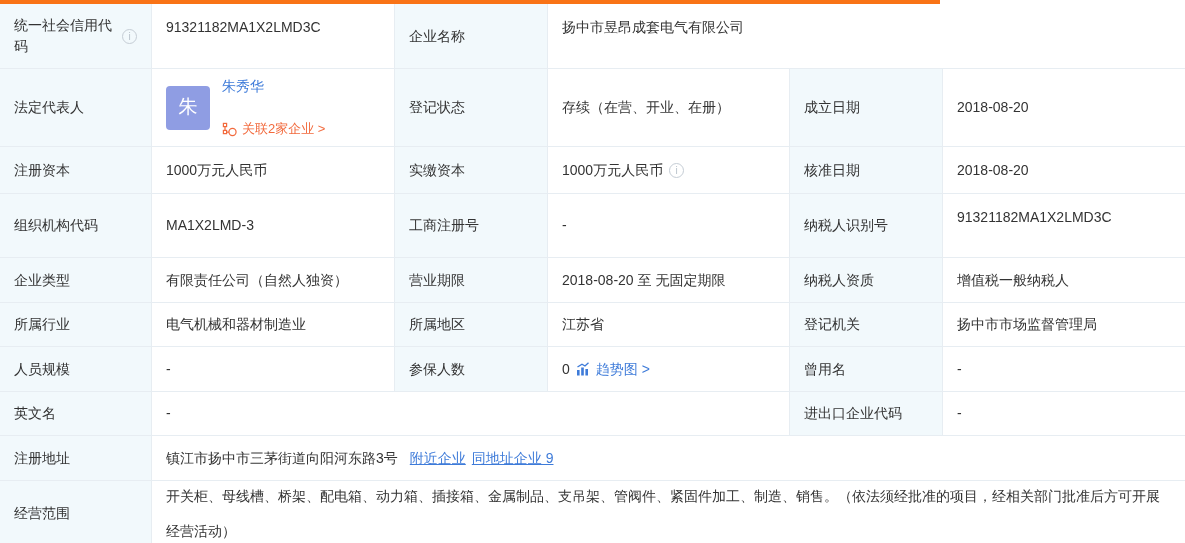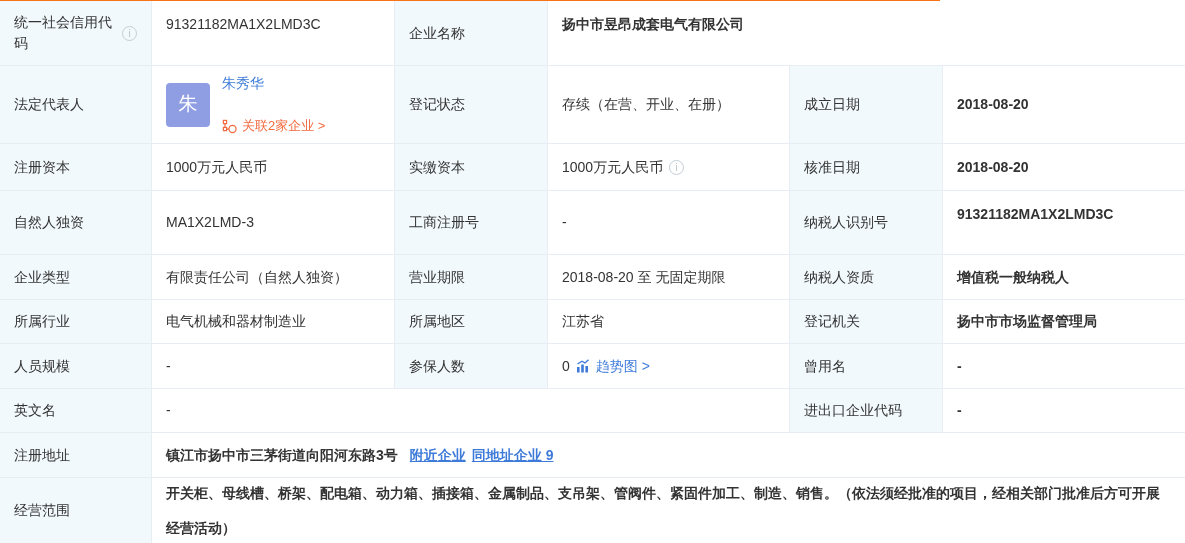--- a/index.html
+++ b/index.html
@@ -6,35 +6,35 @@
   html,body { background:#fff; }
   body {
     font-family: "Liberation Sans", "DejaVu Sans", sans-serif;
     color:#333;
   }
   .biz-table {
     width:940px; height:543px;
     display:grid;
     grid-template-columns:152px 243px 153px 242px 153px 242px;
     grid-template-rows:65px 78px 47px 64px 45px 44px 45px 44px 45px 66px;
-    border-top:1px solid #f97316;
+    border-top:4px solid #f97316;
     font-size:14px;
     background:#1d4ed8;
   }
   .cell {
     display:flex; align-items:center;
     padding:0 14px;
     border-right:1px solid #e7edf2;
     border-bottom:1px solid #e7edf2;
     overflow:hidden;
     line-height:1.5;
   }
   .label { background:#f2f9fc; color:#333; }
   .value { background:#fff; }
-  .no-r { border-right:none;font-weight:bold; }
+  .no-r { border-right:none; }
   .span3 { grid-column:span 3; }
   .span5 { grid-column:span 5; }
   .v-top { align-items:flex-start; padding-top:13px; }
   .wrap { line-height:35px; white-space:normal; }
   .blue-link { color:#3e7bd9; cursor:pointer; white-space:nowrap; }
   .blue-link.u { text-decoration:underline; }
   .orange-link { color:#f26a3d; cursor:pointer; white-space:nowrap; }
   .info-i {
     width:15px; height:15px; flex:none;
     border:1px solid #c5cdd5; border-radius:50%;
@@ -117,21 +117,21 @@
     <i class="info-i">i</i>
   </div>
   <div class="cell label">
     <span>核准日期</span>
   </div>
   <div class="cell value no-r">
     <span>2018-08-20</span>
   </div>
 
   <div class="cell label">
-    <span>自然人独资</span>
+    <span>组织机构代码</span>
   </div>
   <div class="cell value">
     <span>MA1X2LMD-3</span>
   </div>
   <div class="cell label">
     <span>工商注册号</span>
   </div>
   <div class="cell value">
     <span>-</span>
   </div>

